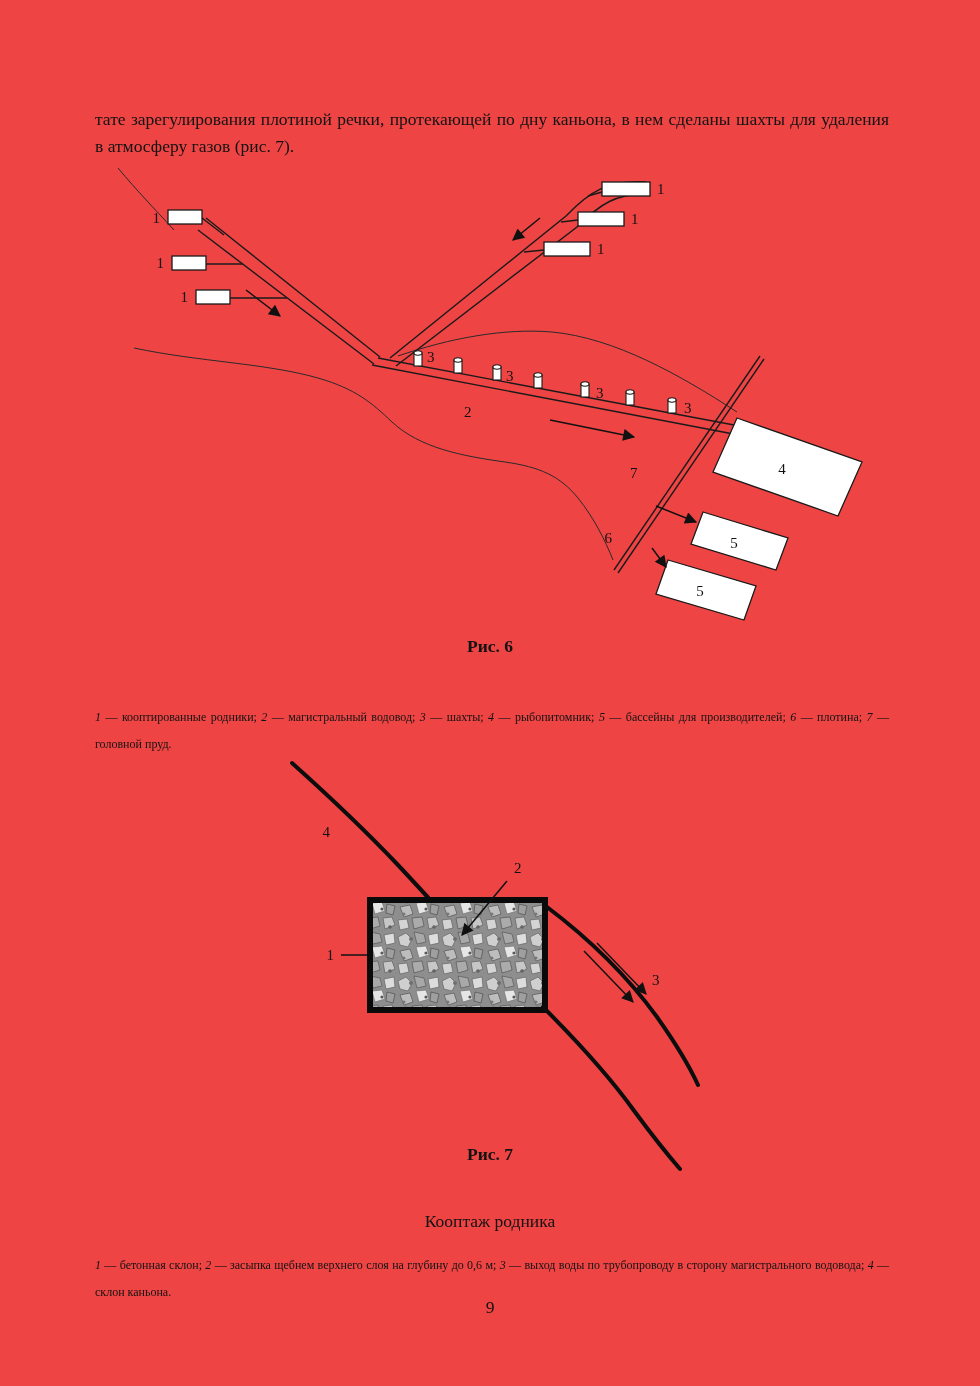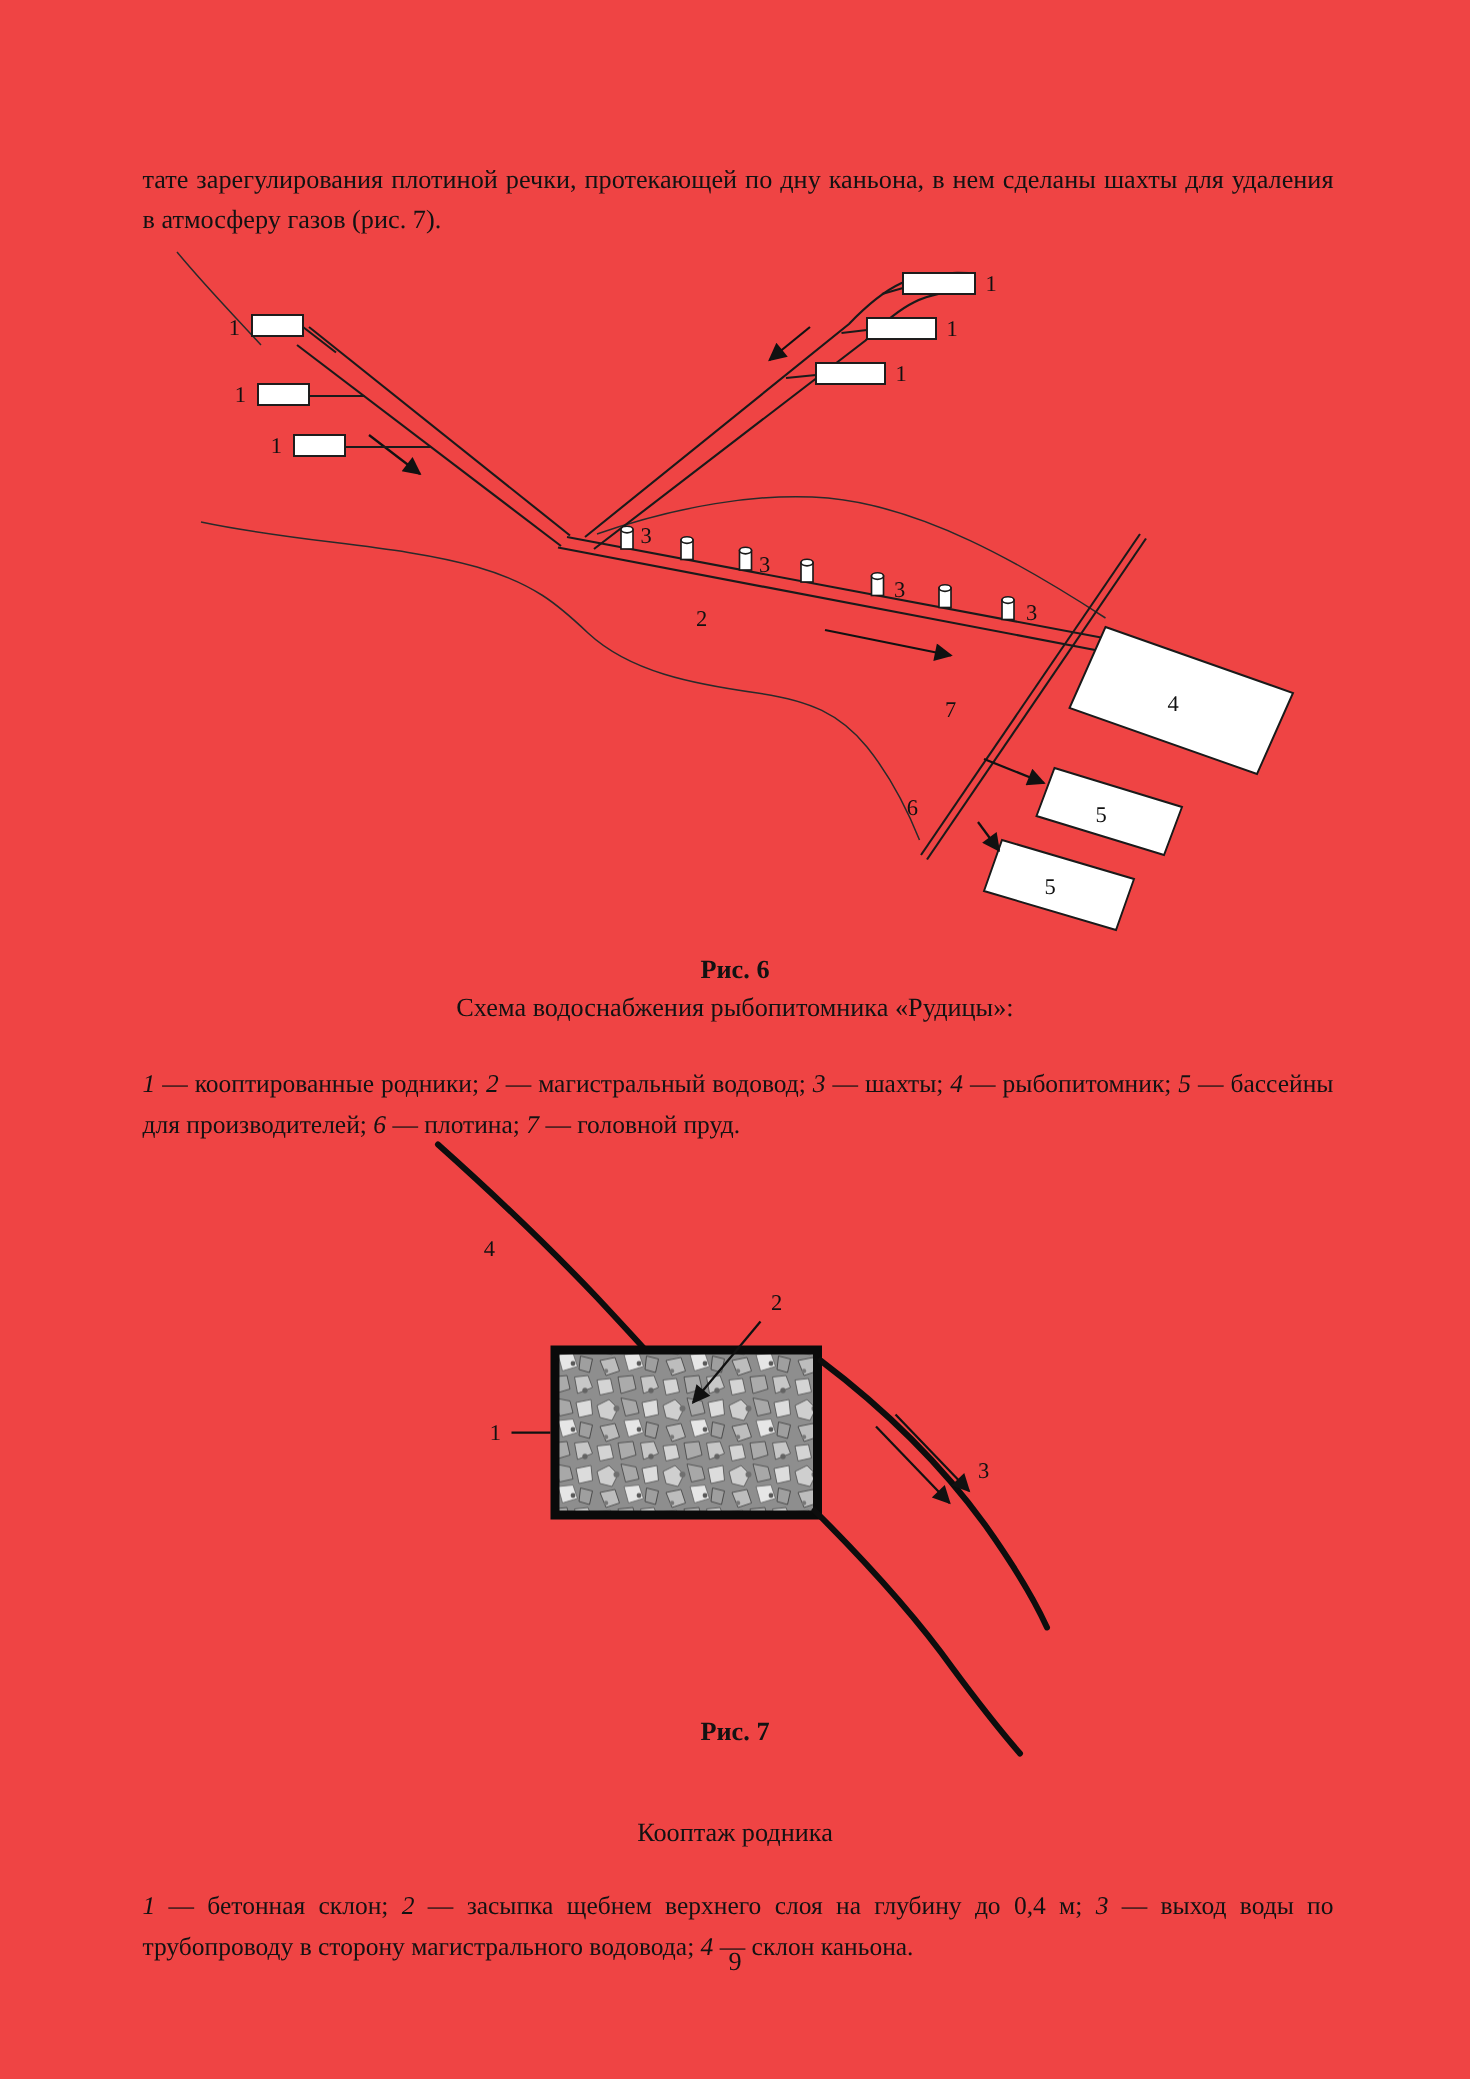--- a/index.html
+++ b/index.html
@@ -23,21 +23,21 @@
     position:absolute; left:0; width:980px; text-align:center;
     font-size:17.5px;
   }
   .cap.bold { font-weight:bold; }
   #cap6a { top:636px; }
   #cap6b { top:661px; font-weight:normal; }
   #cap7a { top:1144px; }
   #cap7b { top:1211px; font-weight:normal; }
   .legend {
     position:absolute; left:95px; width:794px;
-    font-size:17px; line-height:27px; text-align:justify;
+    font-size:12px; line-height:27px; text-align:justify;
   }
   #legend6 { top:692px; }
   #legend7 { top:1240px; }
   .pagenum {
     position:absolute; top:1297px; left:0; width:980px;
     text-align:center; font-size:17.5px;
   }
   svg text { font-family:"Liberation Serif","DejaVu Serif",serif; font-size:15px; fill:#111; }
   .ln  { fill:none; stroke:#1a1a1a; stroke-width:1.4; }
   .thin{ fill:none; stroke:#2a2a2a; stroke-width:1; }
@@ -159,21 +159,20 @@
     <polygon class="box" points="703,352 788,378 776,410 691,384"></polygon>
     <text x="734" y="388" text-anchor="middle">5</text>
     <polygon class="box" points="668,400 756,426 744,460 656,434"></polygon>
     <text x="700" y="436" text-anchor="middle">5</text>
 
     <line class="arrowln" x1="656" y1="346" x2="696" y2="362" marker-end="url(#arr6)"></line>
     <line class="arrowln" x1="652" y1="388" x2="666" y2="407" marker-end="url(#arr6)"></line>
   </svg>
 
   <div id="cap6a" class="cap bold">Рис. 6</div>
-  <div id="cap6b" class="cap">Схема водоснабжения рыбопитомника «Рудицы»:</div>
 
   <p id="legend6" class="legend"><i>1</i><span> — кооптированные родники; </span><i>2</i><span> — магистральный водовод; </span><i>3</i><span> — шахты; </span><i>4</i><span> — рыбопитомник; </span><i>5</i><span> — бассейны для производителей; </span><i>6</i><span> — плотина; </span><i>7</i><span> — головной пруд.</span></p>
 
   <svg id="fig7svg" class="figsvg" width="980" height="430" viewBox="0 0 980 430">
     <defs>
       <marker id="arr7" viewBox="0 0 10 10" refX="9" refY="5" markerWidth="9" markerHeight="8" orient="auto">
         <path d="M0,0 L10,5 L0,10 z" fill="#111"></path>
       </marker>
       <pattern id="gravel" patternUnits="userSpaceOnUse" width="44" height="44">
         <rect width="44" height="44" fill="#8e8e8e"></rect>
@@ -208,17 +207,17 @@
     <path class="thick" d="M543,252 C577,286 610,322 635,357 C652,380 667,399 680,414"></path>
 
     <line class="arrowln" x1="584" y1="196" x2="633" y2="247" marker-end="url(#arr7)"></line>
     <line class="arrowln" x1="597" y1="188" x2="646" y2="239" marker-end="url(#arr7)"></line>
     <text x="652" y="230">3</text>
   </svg>
 
   <div id="cap7a" class="cap bold">Рис. 7</div>
   <div id="cap7b" class="cap">Кооптаж родника</div>
 
-  <p id="legend7" class="legend"><i>1</i><span> — бетонная склон; </span><i>2</i><span> — засыпка щебнем верхнего слоя на глубину до 0,4 м; </span><i>3</i><span> — выход воды по трубопроводу в сторону магистрального водовода; </span><i>4</i><span> — склон каньона.</span></p>
+  <p id="legend7" class="legend"><i>1</i><span> — бетонная склон; </span><i>2</i><span> — засыпка щебнем верхнего слоя на глубину до 0,6 м; </span><i>3</i><span> — выход воды по трубопроводу в сторону магистрального водовода; </span><i>4</i><span> — склон каньона.</span></p>
 
   <div class="pagenum">9</div>
 
 </div>
 
 </body></html>

